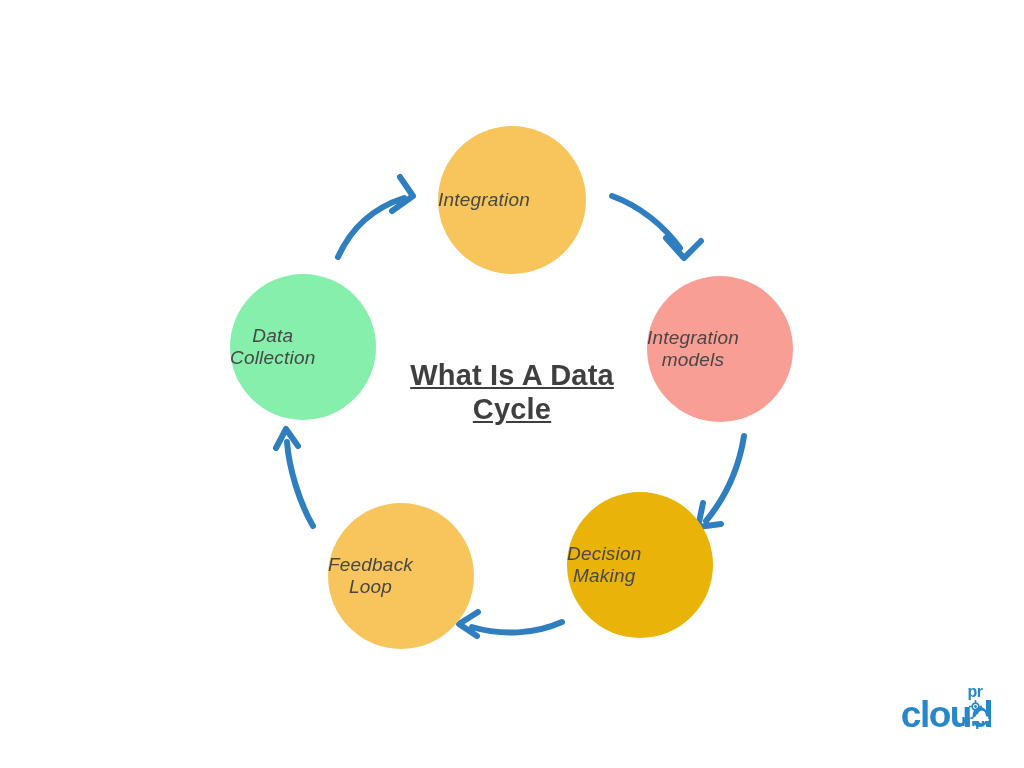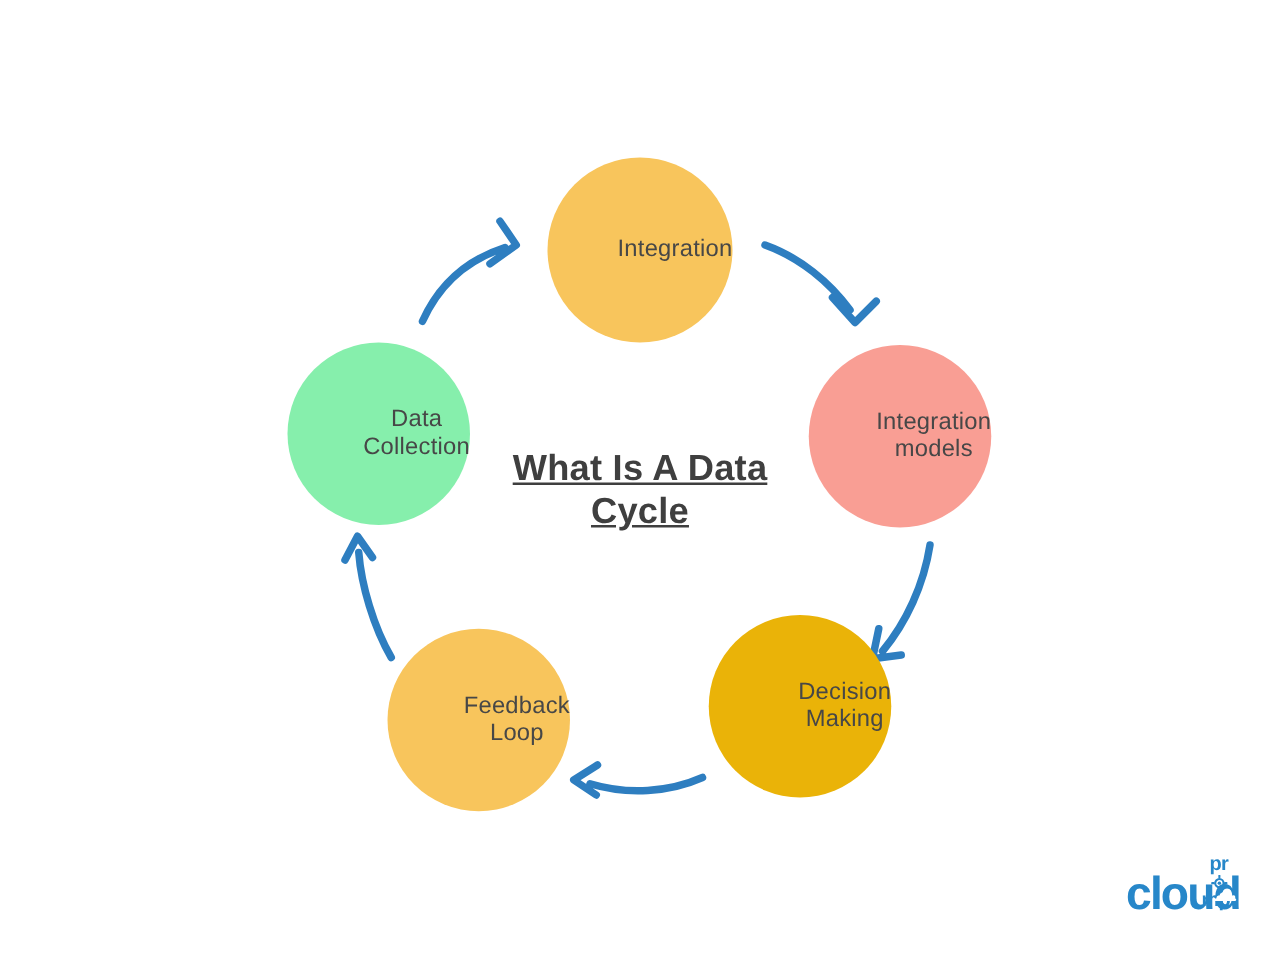--- a/index.html
+++ b/index.html
@@ -12,22 +12,23 @@
     height: 768px;
     background: #ffffff;
   }
 
   
   .node {
     position: absolute;
     border-radius: 50%;
     display: flex;
     align-items: center;
-    justify-content: flex-end;
+    justify-content: flex-start;
     text-align: center;
+    font-style: italic;
   }
   .node-label {
     font-size: 19px;
     line-height: 1.18;
     color: #474747;
     letter-spacing: 0.2px;
   }
   .node-label span { display: block; }
   .node-label span:empty { display: none; }
 
@@ -133,21 +134,21 @@
     </div>
   </div>
 
   <div class="node" style="left: 567px; top: 492px; width: 146px; height: 146px; background-color: #eab308;">
     <div class="node-label" style="color: rgb(71, 71, 71);">
       <span>Decision</span>
         <span>Making</span>
     </div>
   </div>
 
-  <div class="node" style="left: 310px; top: 503px; width: 146px; height: 146px; background-color: rgb(248, 197, 92);">
+  <div class="node" style="left: 328px; top: 503px; width: 146px; height: 146px; background-color: rgb(248, 197, 92);">
     <div class="node-label" style="color: rgb(71, 71, 71);">
       <span>Feedback</span>
         <span>Loop</span>
     </div>
   </div>
 
   <div class="node" style="left: 230px; top: 274px; width: 146px; height: 146px; background-color: #86efac;">
     <div class="node-label" style="color: rgb(71, 71, 71);">
       <span>Data</span>
         <span>Collection</span>

